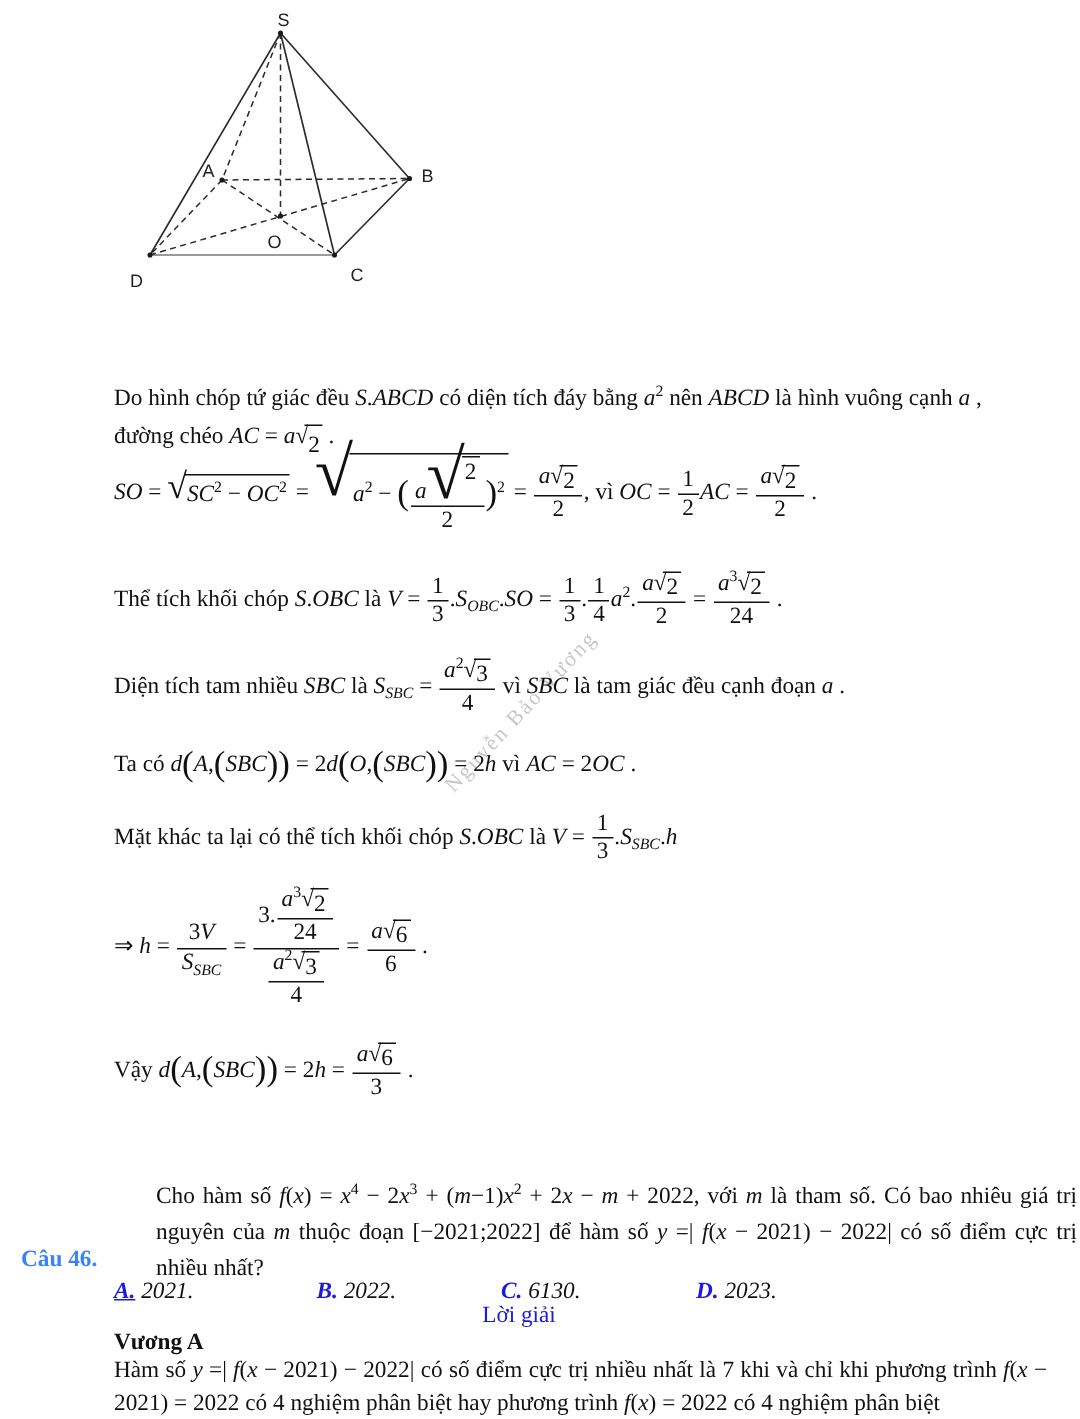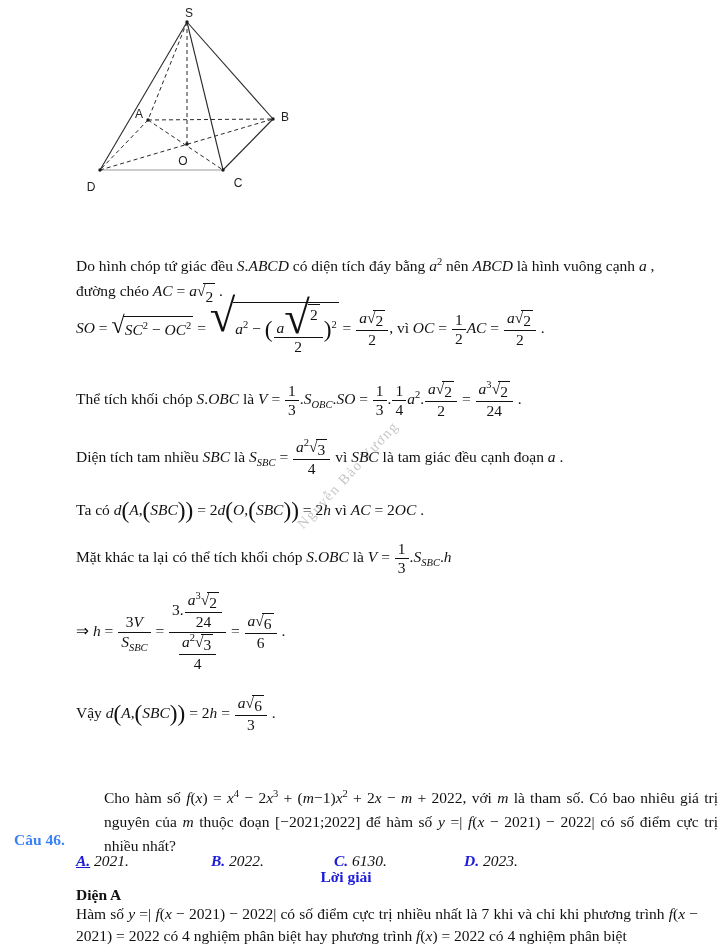--- a/index.html
+++ b/index.html
@@ -32,21 +32,21 @@
   .sq.b{vertical-align:middle;}
   .sq.b .rad{font-size:3.0em;line-height:.62;font-weight:300;}
   .bigp{font-size:1.5em;vertical-align:middle;line-height:.6;}
   
   .qlabel{position:absolute;left:14px;top:786px;font-weight:bold;color:#3b82f6;z-index:1;margin-top:45px;}
   .qbody{position:absolute;left:76px;top:786px;width:614px;line-height:24px;text-align:justify;z-index:1;margin-left:28px;}
   .options{position:absolute;left:76px;top:852px;width:616px;height:18px;z-index:1;font-style:italic;}
   .opt{position:absolute;top:0;white-space:nowrap;}
   .opt .key{font-weight:bold;color:#1b1bd8;}
   .opt .key.ans{text-decoration:underline;}
-  .loigiai{position:absolute;left:0;top:868px;width:692px;text-align:center;font-weight:bold;color:#1b1bd8;z-index:1;}
+  .loigiai{position:absolute;left:0;top:868px;width:692px;text-align:center;font-weight:normal;color:#1b1bd8;z-index:1;}
   .chon{position:absolute;left:76px;top:886px;font-weight:bold;z-index:1;}
   .expl{position:absolute;left:76px;top:903px;width:622px;line-height:22px;text-align:justify;z-index:1;}
 </style>
 </head>
 <body>
 
 <div class="page">
 
   <svg class="fig" width="220" height="195" viewBox="0 0 220 195">
 
@@ -140,16 +140,16 @@
   <div class="qbody"><span class="rm">Cho hàm số </span><span class="var">f</span>(<span class="var">x</span>) = <span class="var">x</span><span class="msup">4</span> − 2<span class="var">x</span><span class="msup">3</span> + (<span class="var">m</span>−1)<span class="var">x</span><span class="msup">2</span> + 2<span class="var">x</span> − <span class="var">m</span> + 2022<span class="rm">, với </span><span class="var">m</span><span class="rm"> là tham số. Có bao nhiêu giá trị nguyên của </span><span class="var">m</span><span class="rm"> thuộc đoạn </span>[−2021;2022]<span class="rm"> để hàm số </span><span class="var">y</span> =| <span class="var">f</span>(<span class="var">x</span> − 2021) − 2022|<span class="rm"> có số điểm cực trị nhiều nhất?</span></div>
 
   <div class="options">
     <span class="opt" style="left:0"><span class="key ans">A.</span> <span>2021.</span></span>
     <span class="opt" style="left:135px"><span class="key">B.</span> <span>2022.</span></span>
     <span class="opt" style="left:258px"><span class="key">C.</span> <span>6130.</span></span>
     <span class="opt" style="left:388px"><span class="key">D.</span> <span>2023.</span></span>
   </div>
 
   <div class="loigiai">Lời giải</div>
-  <div class="chon">Diện A</div>
+  <div class="chon">Vương A</div>
   <div class="expl"><span class="rm">Hàm số </span><span class="var">y</span> =| <span class="var">f</span>(<span class="var">x</span> − 2021) − 2022|<span class="rm"> có số điểm cực trị nhiều nhất là 7 khi và chỉ khi phương trình </span><span class="var">f</span>(<span class="var">x</span> − 2021) = 2022<span class="rm"> có 4 nghiệm phân biệt hay phương trình </span><span class="var">f</span>(<span class="var">x</span>) = 2022<span class="rm"> có 4 nghiệm phân biệt</span></div>
 
 </div>
 
 </body></html>

